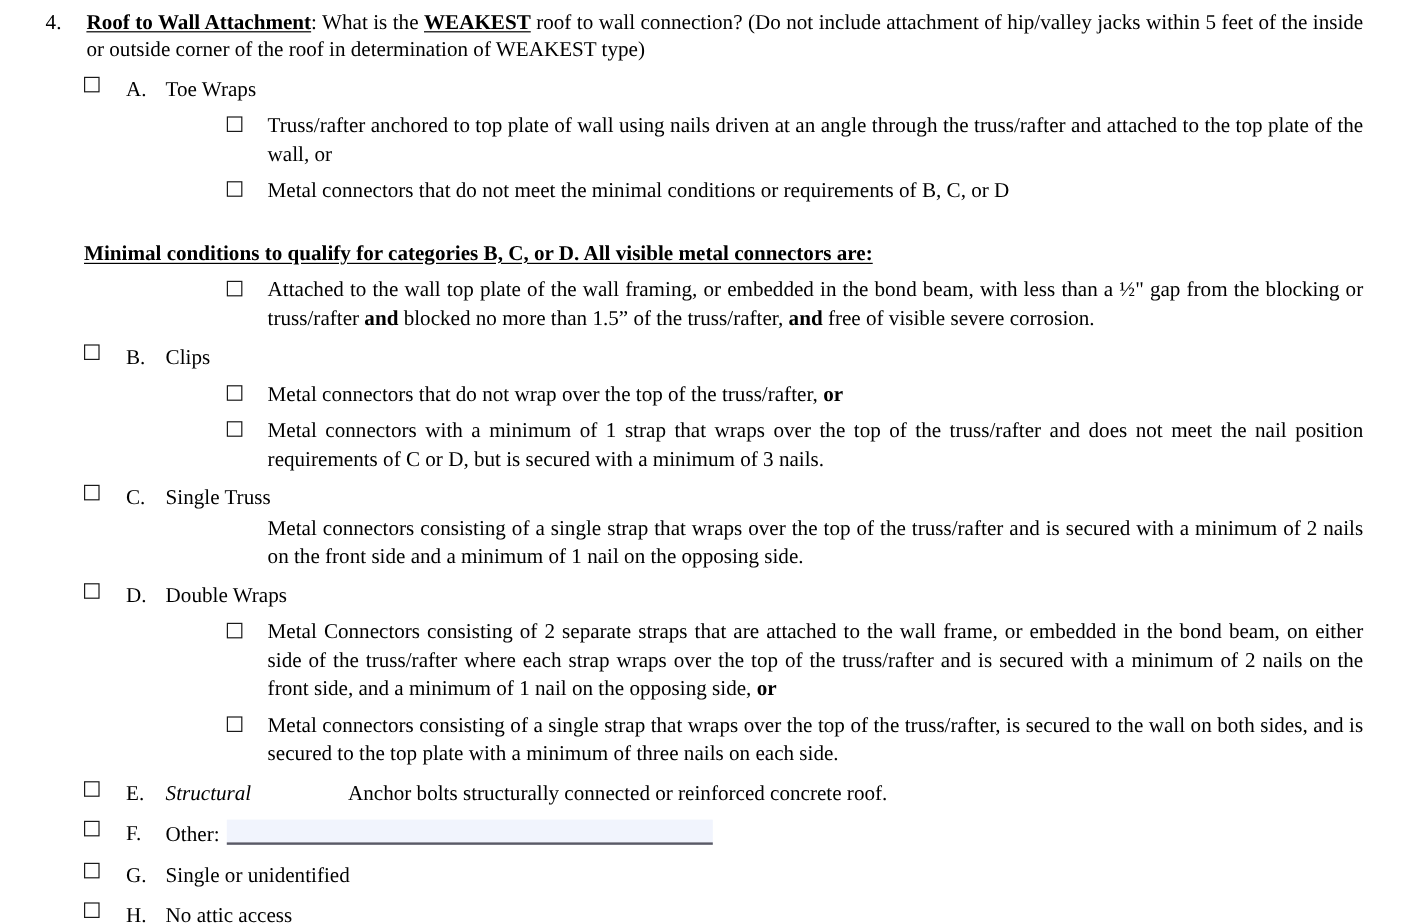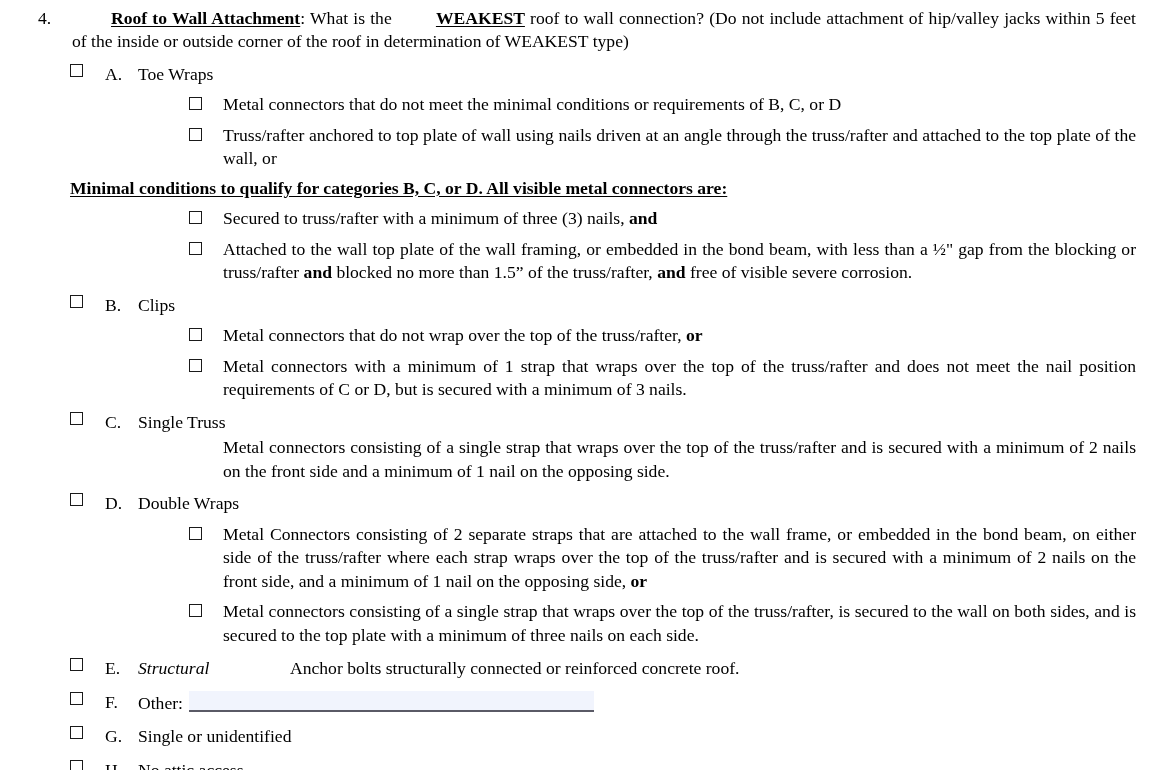--- a/index.html
+++ b/index.html
@@ -36,21 +36,20 @@
   .q-num {
     position: absolute;
     left: 38px;
     top: 0;
     font-size: 17.6px;
   }
   .u-bold {
     font-weight: bold;
     text-decoration: underline;
     text-underline-offset: 2px;
-    margin-left: 39px;
   }
   .b { font-weight: bold; }
 
   
   .opt-row {
     position: relative;
     padding-left: 108px;
     padding-right: 38px;
     font-size: 17.6px;
     line-height: 1.335;
@@ -104,21 +103,21 @@
     top: 4px;
   }
   .sub-row.nocb { margin-top: 2px; }
 
   
   .minimal-heading {
     padding-left: 70px;
     padding-right: 38px;
     font-size: 17.6px;
     line-height: 1.335;
-    margin-top: 6px;
+    margin-top: 29px;
     font-weight: bold;
     text-decoration: underline;
     text-underline-offset: 2px;
   }
 
   
   .tail-row { margin-top: 10px; }
 
   
   .fill-field {
@@ -141,34 +140,30 @@
   </div>
 
   <div class="opt-row">
     <span class="cb"></span>
     <span class="ltr">A.</span>
     <span class="opt-label">Toe Wraps</span>
   </div>
 
   <div class="sub-row">
     <span class="cb"></span>
+    <span>Truss/rafter anchored to top plate of wall using nails driven at an angle through the truss/rafter and attached to the top plate of the wall, or</span>
+  </div>
+
+  <div class="sub-row">
+    <span class="cb"></span>
     <span>Metal connectors that do not meet the minimal conditions or requirements of B, C, or D</span>
   </div>
 
-  <div class="sub-row">
-    <span class="cb"></span>
-    <span>Truss/rafter anchored to top plate of wall using nails driven at an angle through the truss/rafter and attached to the top plate of the wall, or</span>
-  </div>
-
   <div class="minimal-heading">Minimal conditions to qualify for categories B, C, or D. All visible metal connectors are:</div>
 
-  <div class="sub-row">
-    <span class="cb"></span>
-    <span>Secured to truss/rafter with a minimum of three (3) nails, </span><span class="b">and</span><span></span>
-  </div>
 
   <div class="sub-row">
     <span class="cb"></span>
     <span>Attached to the wall top plate of the wall framing, or embedded in the bond beam, with less than a ½" gap from the blocking or truss/rafter </span><span class="b">and</span><span> blocked no more than 1.5” of the truss/rafter, </span><span class="b">and</span><span> free of visible severe corrosion.</span>
   </div>
 
   <div class="opt-row">
     <span class="cb"></span>
     <span class="ltr">B.</span>
     <span class="opt-label">Clips</span>

